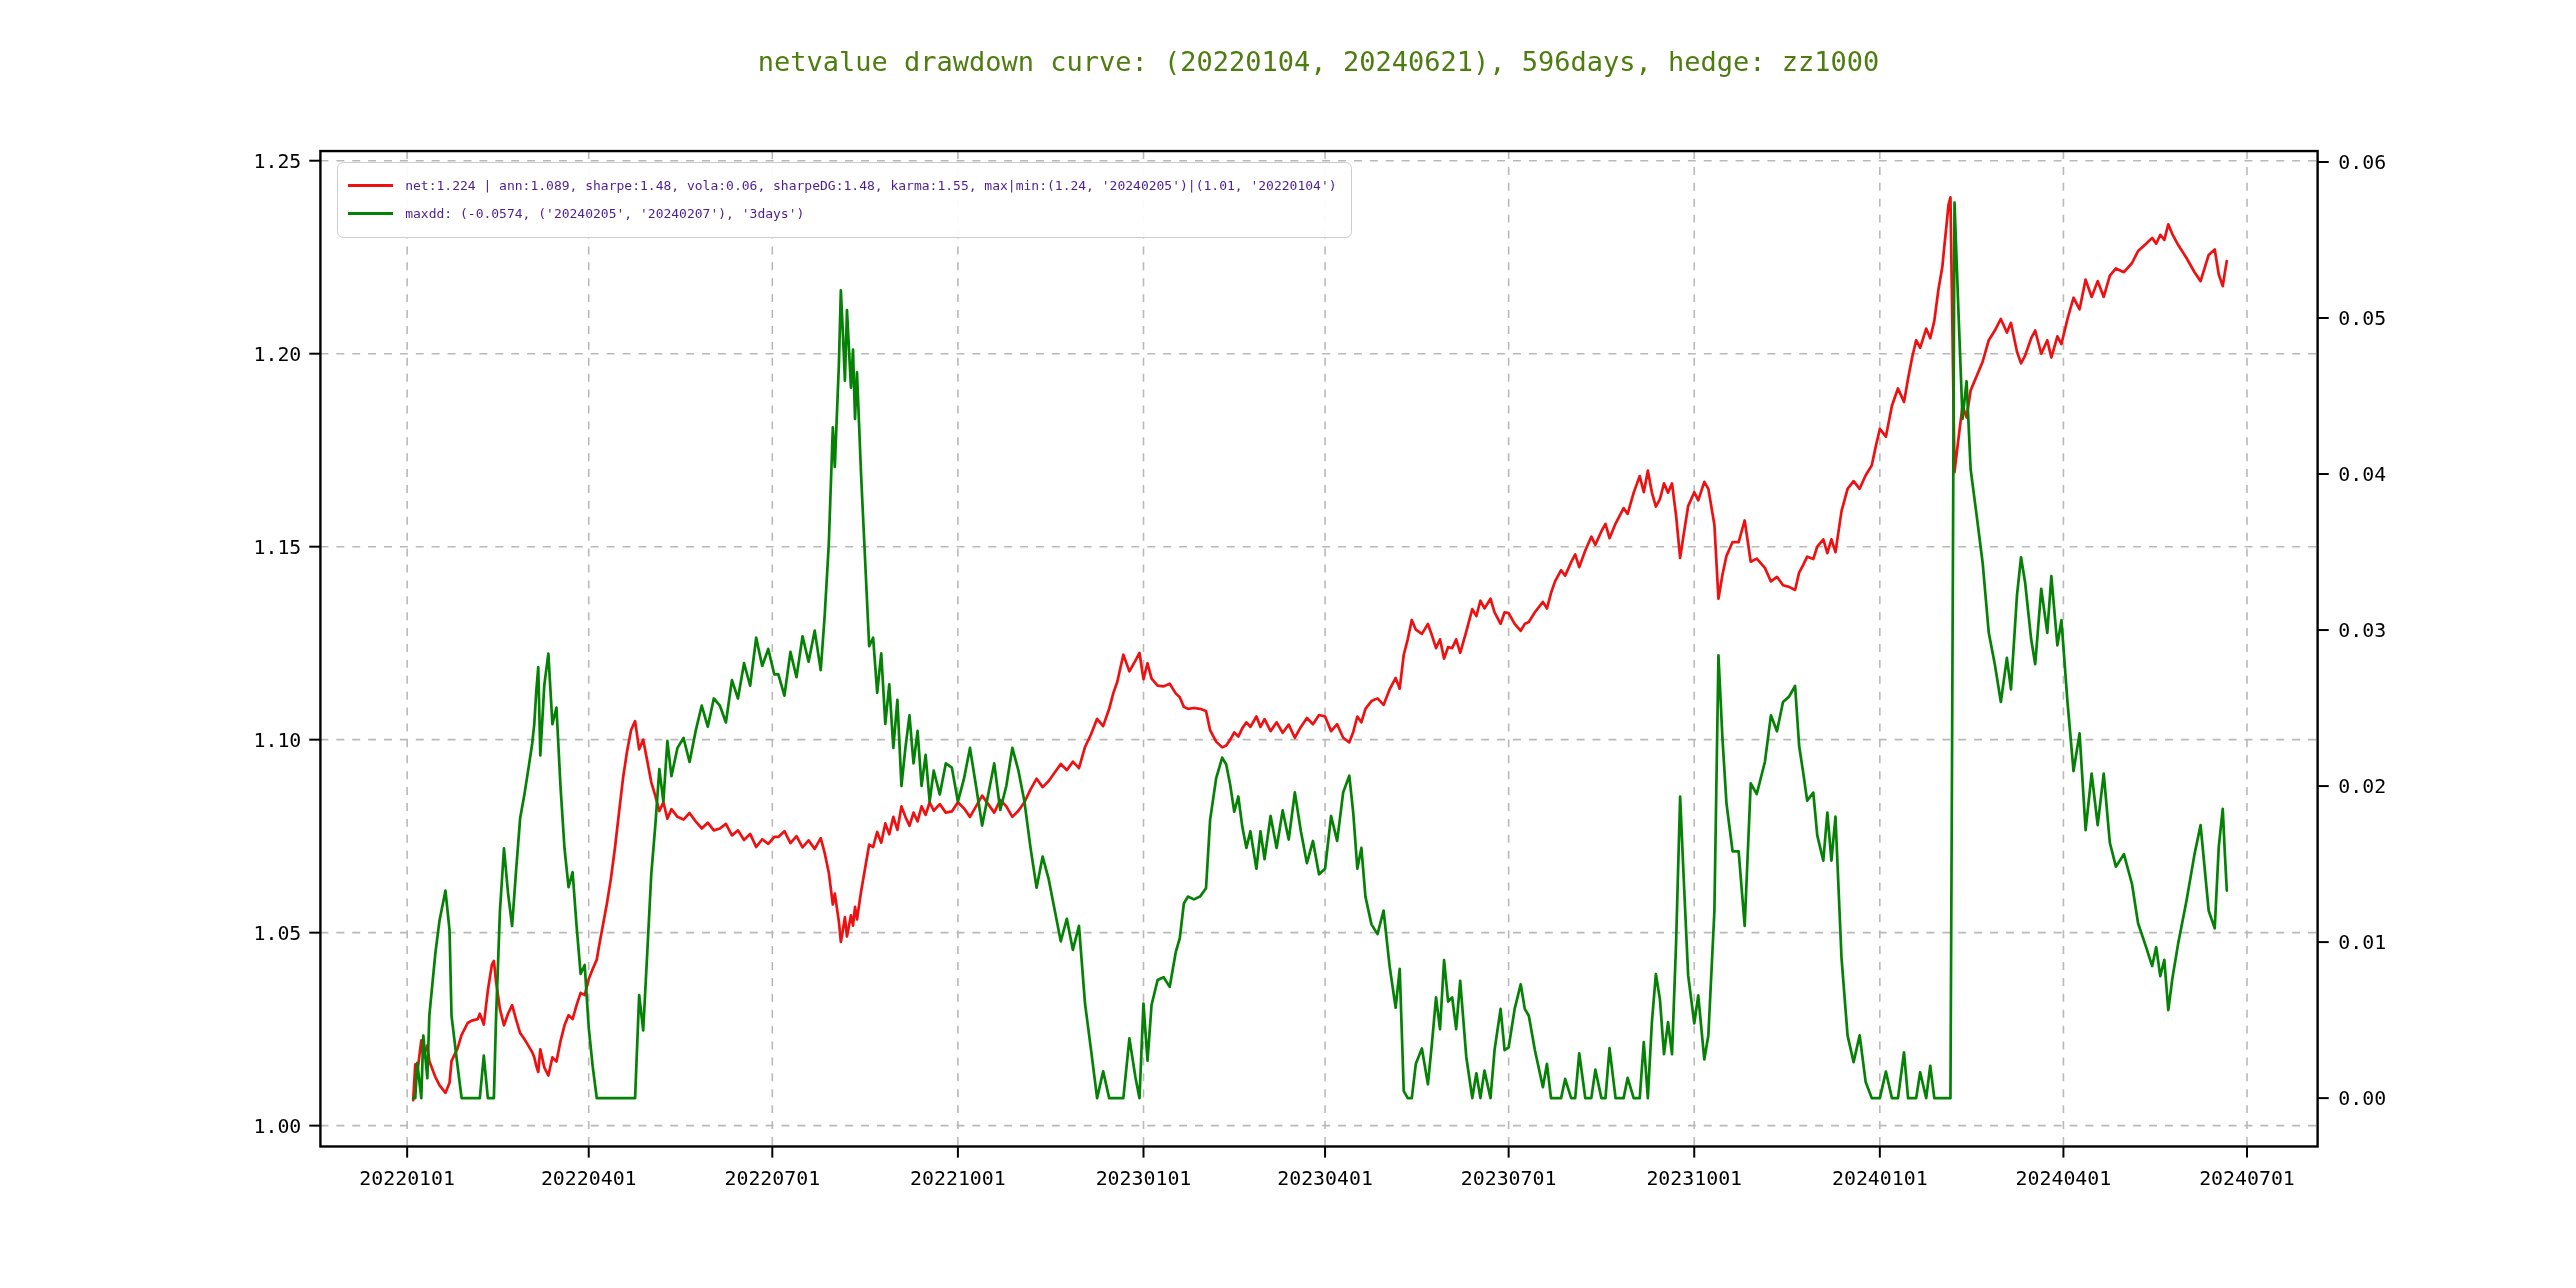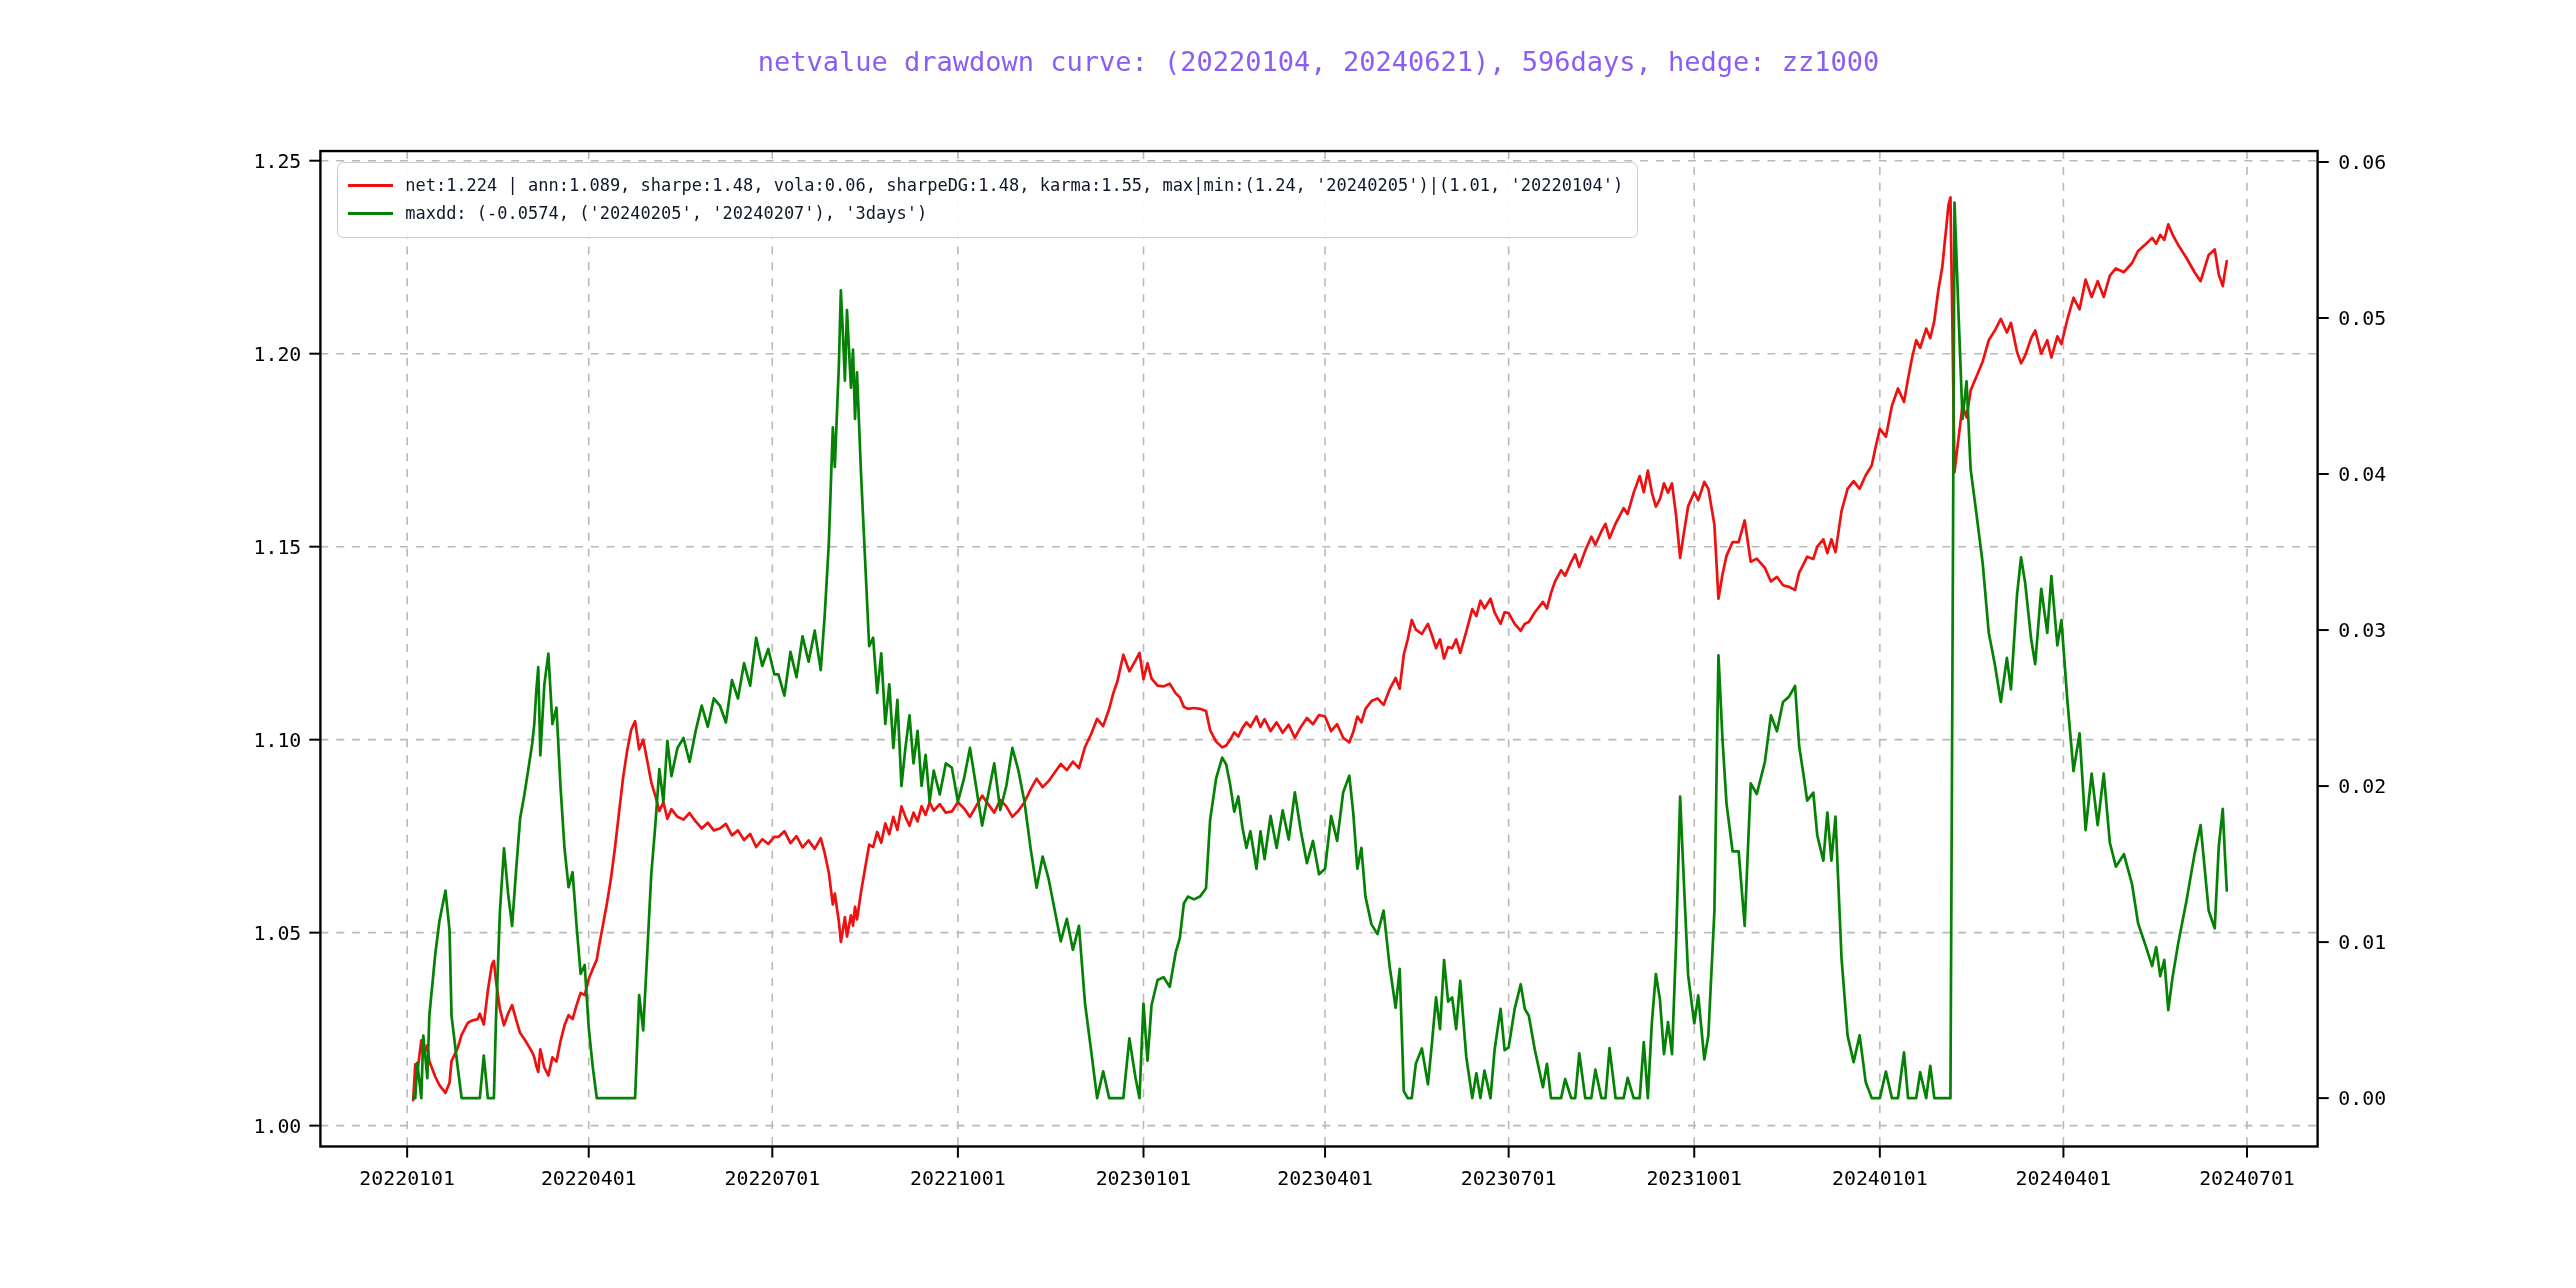--- a/index.html
+++ b/index.html
@@ -1,25 +1,25 @@
 <!DOCTYPE html>
 <html style="font-size:12.7px"><head>
 <meta charset="utf-8">
 <style>
   html,body{margin:0;padding:0;background:#ffffff;}
   .stage{position:relative;width:2576px;height:1288px;background:#ffffff;overflow:hidden;
          font-family:"DejaVu Sans Mono","Liberation Mono",monospace;}
   #chart-svg{position:absolute;left:0;top:0;width:2576px;height:1288px;}
   .chart-title{position:absolute;left:320px;top:46px;width:1997px;text-align:center;
-               font-size:27px;color:#8b5cf6;white-space:pre;}
+               font-size:27px;color:#4d7c0f;white-space:pre;}
   .legend{position:absolute;left:337px;top:162px;background:rgba(255,255,255,0.92);
           border:1.6px solid #cccccc;border-radius:6.4px;padding:8px 14.3px 9.5px 9.5px;z-index:5;}
   .legend-row{display:flex;align-items:center;height:28px;}
   .legend-swatch{width:45px;height:0;border-top:3.2px solid #000;margin-right:12.7px;flex:0 0 auto;}
-  .legend-label{font-size:17px;color:#0f172a;white-space:pre;}
+  .legend-label{font-size:13px;color:#4c1d95;white-space:pre;}
 </style>
 </head>
 <body>
 
 <div class="stage">
   <svg id="chart-svg" viewBox="0 0 3240 1620" xmlns="http://www.w3.org/2000/svg">
       <rect x="0" y="0" width="3240" height="1620" fill="#ffffff"></rect>
       <line x1="403" y1="1415.7851880573867" x2="2915" y2="1415.7851880573867" stroke="#b9b9b9" stroke-width="2" stroke-dasharray="10 10"></line>
       <line x1="403" y1="1173.055447848003" x2="2915" y2="1173.055447848003" stroke="#b9b9b9" stroke-width="2" stroke-dasharray="10 10"></line>
       <line x1="403" y1="930.3257076386192" x2="2915" y2="930.3257076386192" stroke="#b9b9b9" stroke-width="2" stroke-dasharray="10 10"></line>

